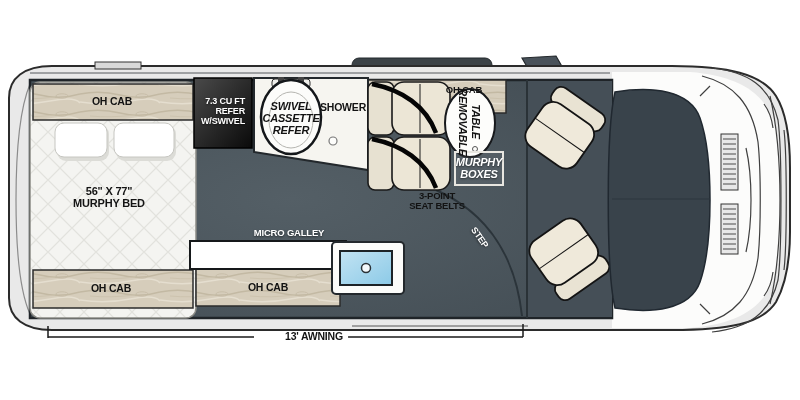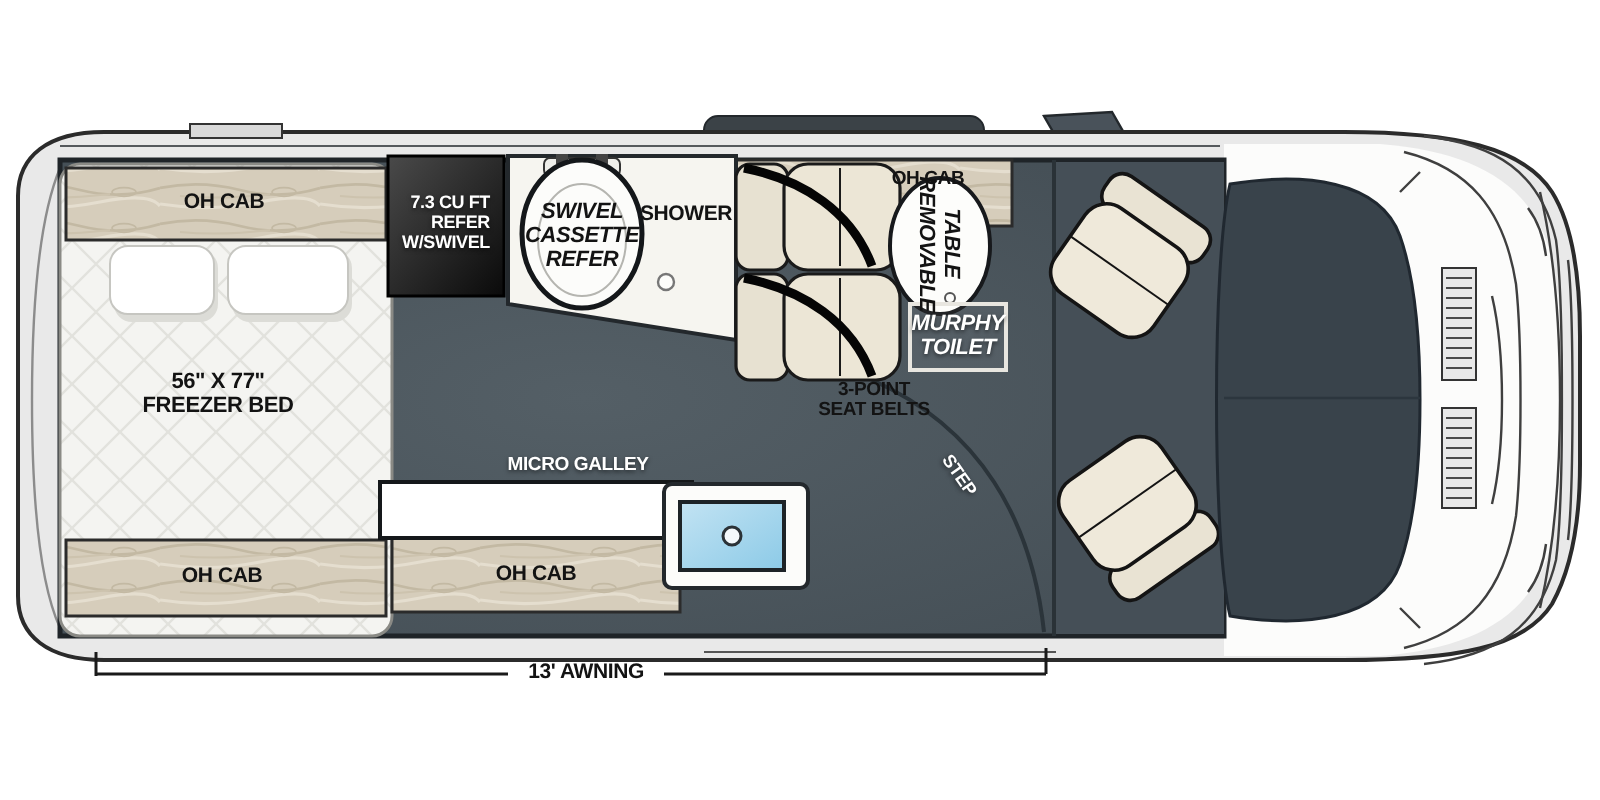--- a/index.html
+++ b/index.html
@@ -7,21 +7,21 @@
          font-family:"Liberation Sans",sans-serif;}
   .stage svg{position:absolute;left:0;top:0;}
   .lbl{position:absolute;transform:translate(-50%,-50%);font-weight:bold;color:#131313;
        white-space:nowrap;text-align:center;line-height:1.1;letter-spacing:-0.2px;}
   .lbl span{display:block;}
   .white{color:#ffffff;text-shadow:0 1px 2px rgba(0,0,0,0.55);}
   .s10{font-size:10.5px;} .s11{font-size:11px;} .s9{font-size:9px;}
   .s95{font-size:9.5px;} .s85{font-size:11px;font-style:italic;}
   .rot-step{transform:translate(-50%,-50%) rotate(55deg);}
   .vert{writing-mode:vertical-lr;line-height:1.15;}
-  .awn{background:#fff;padding:0 5px;}
+  .awn{background:#fff;padding:0 5px;margin-left:21px;}
 </style>
 </head>
 <body>
 
 <div class="stage">
 
 <svg width="800" height="400" viewBox="0 0 800 400">
   <defs>
     <radialGradient id="floorG" cx="45%" cy="50%" r="80%">
       <stop offset="0%" stop-color="#545f66"></stop>
@@ -197,21 +197,21 @@
     <line x1="48" y1="337" x2="254" y2="337"></line>
     <line x1="332" y1="337" x2="523" y2="337"></line>
     <line x1="523" y1="324" x2="523" y2="337"></line>
   </g>
 </svg>
 
 <div class="lbl s10" style="left:112px;top:102px;">OH CAB</div>
 
 <div class="lbl s11" style="left:109px;top:197px;">
   <span>56" X 77"</span>
-  <span>FREEZER BED</span>
+  <span>MURPHY BED</span>
 </div>
 
 <div class="lbl s10" style="left:111px;top:289px;">OH CAB</div>
 
 <div class="lbl s9 white" style="left:223px;top:112px;text-align:right;">
   <span>7.3 CU FT</span>
   <span>REFER</span>
   <span>W/SWIVEL</span>
 </div>
 
@@ -230,21 +230,21 @@
 
 <div class="lbl s95" style="left:464px;top:90px;">OH CAB</div>
 
 <div class="lbl s85 vert" style="left:469px;top:122px;">
   <span>REMOVABLE</span>
   <span>TABLE</span>
 </div>
 
 <div class="lbl s85 white" style="left:479px;top:168px;">
   <span>MURPHY</span>
-  <span>TOILET</span>
+  <span>BOXES</span>
 </div>
 
 <div class="lbl s95 white" style="left:289px;top:233px;">MICRO GALLEY</div>
 
 
 <div class="lbl s10" style="left:268px;top:288px;">OH CAB</div>
 
 <div class="lbl s9 white rot-step" style="left:479px;top:238px;">STEP</div>
 
 <div class="lbl s10 awn" style="left:293px;top:337px;">13' AWNING</div>

